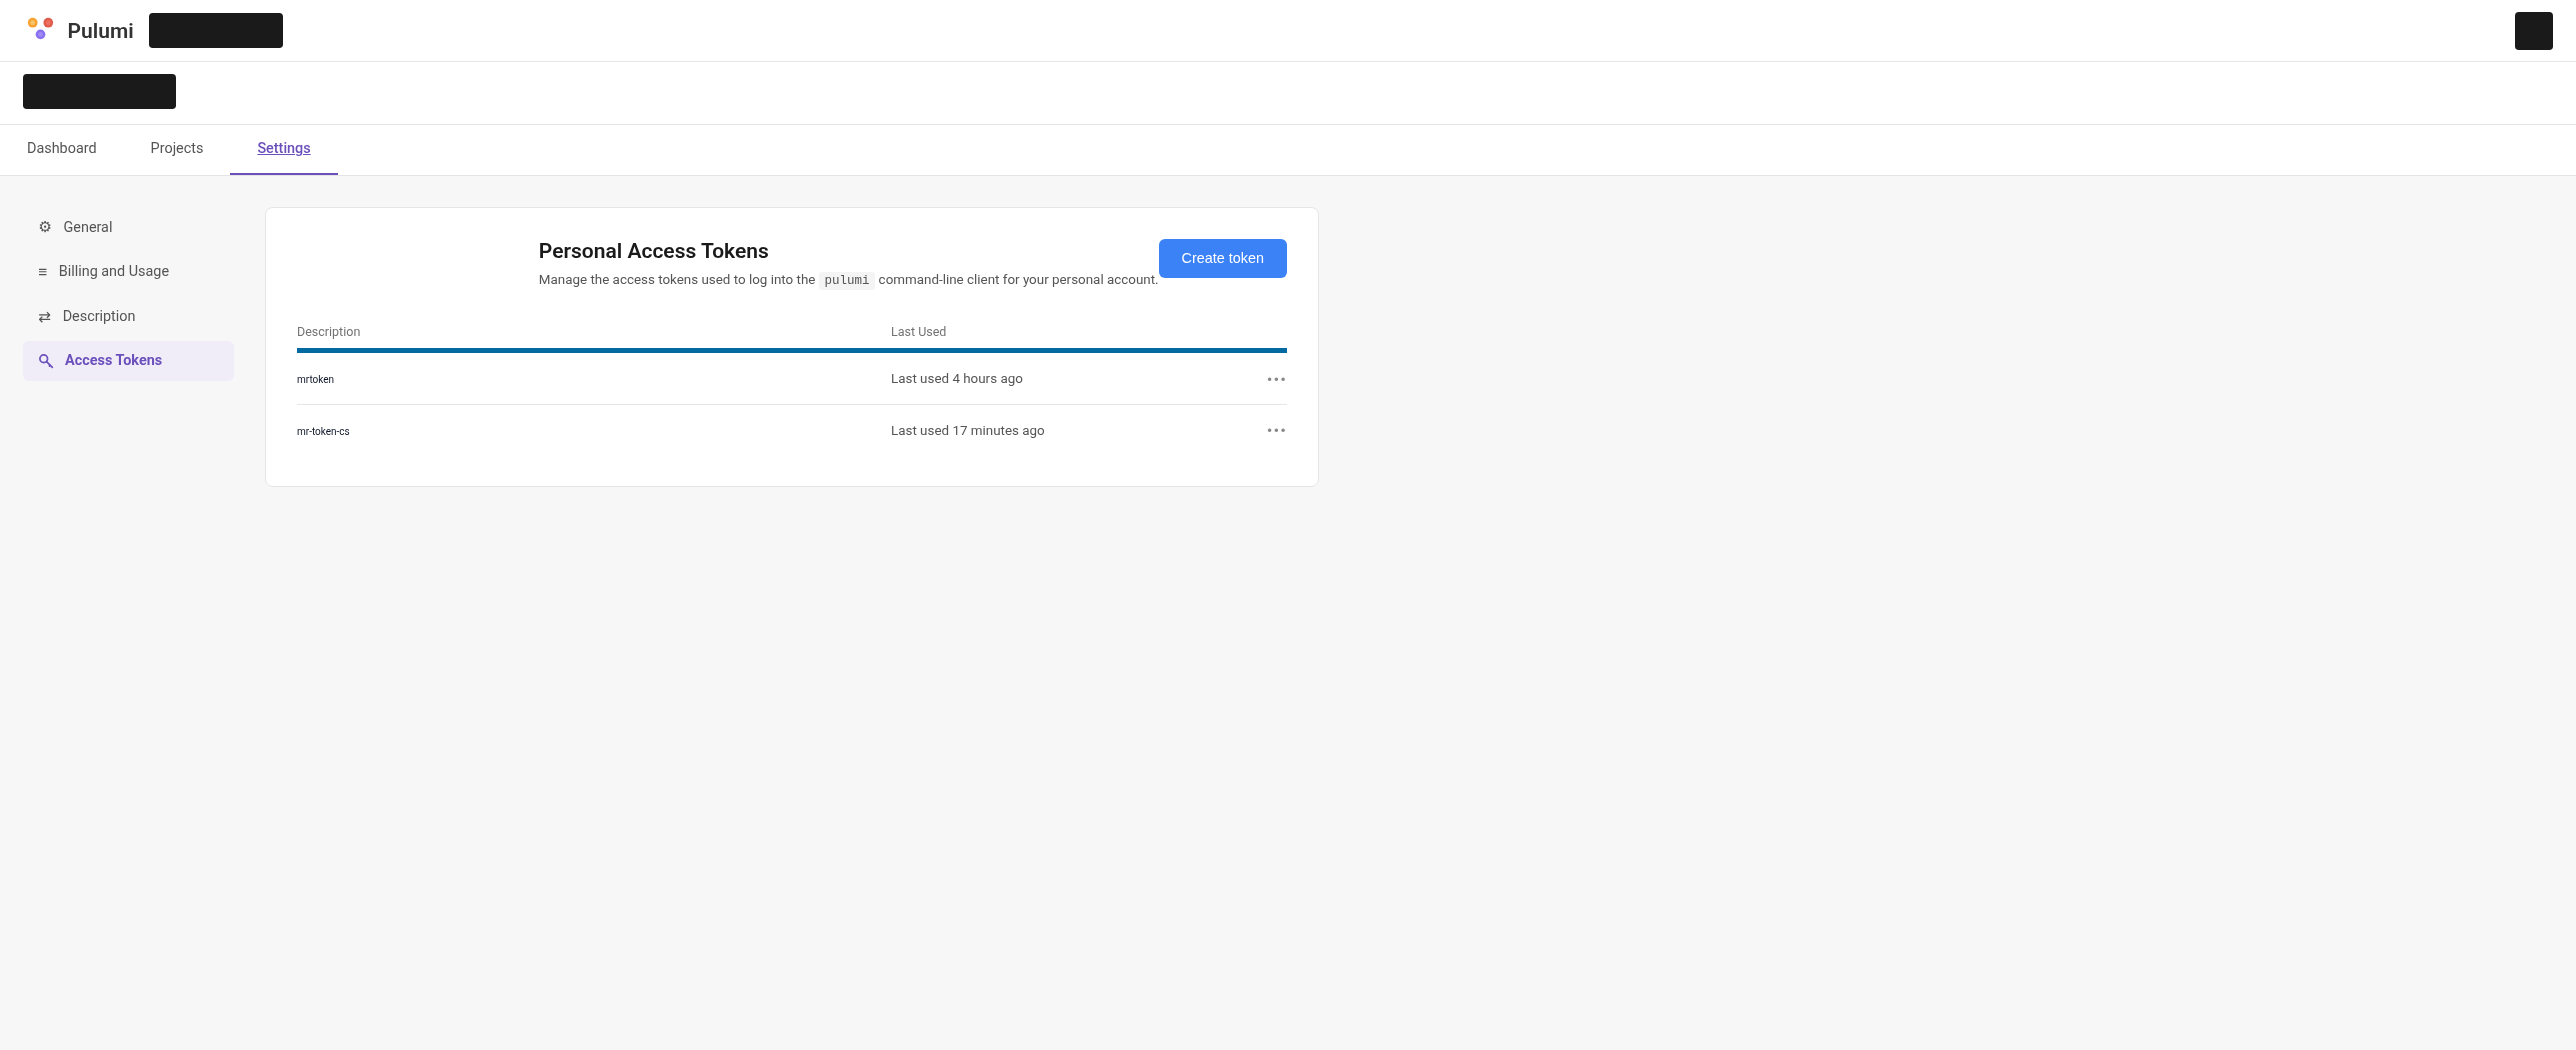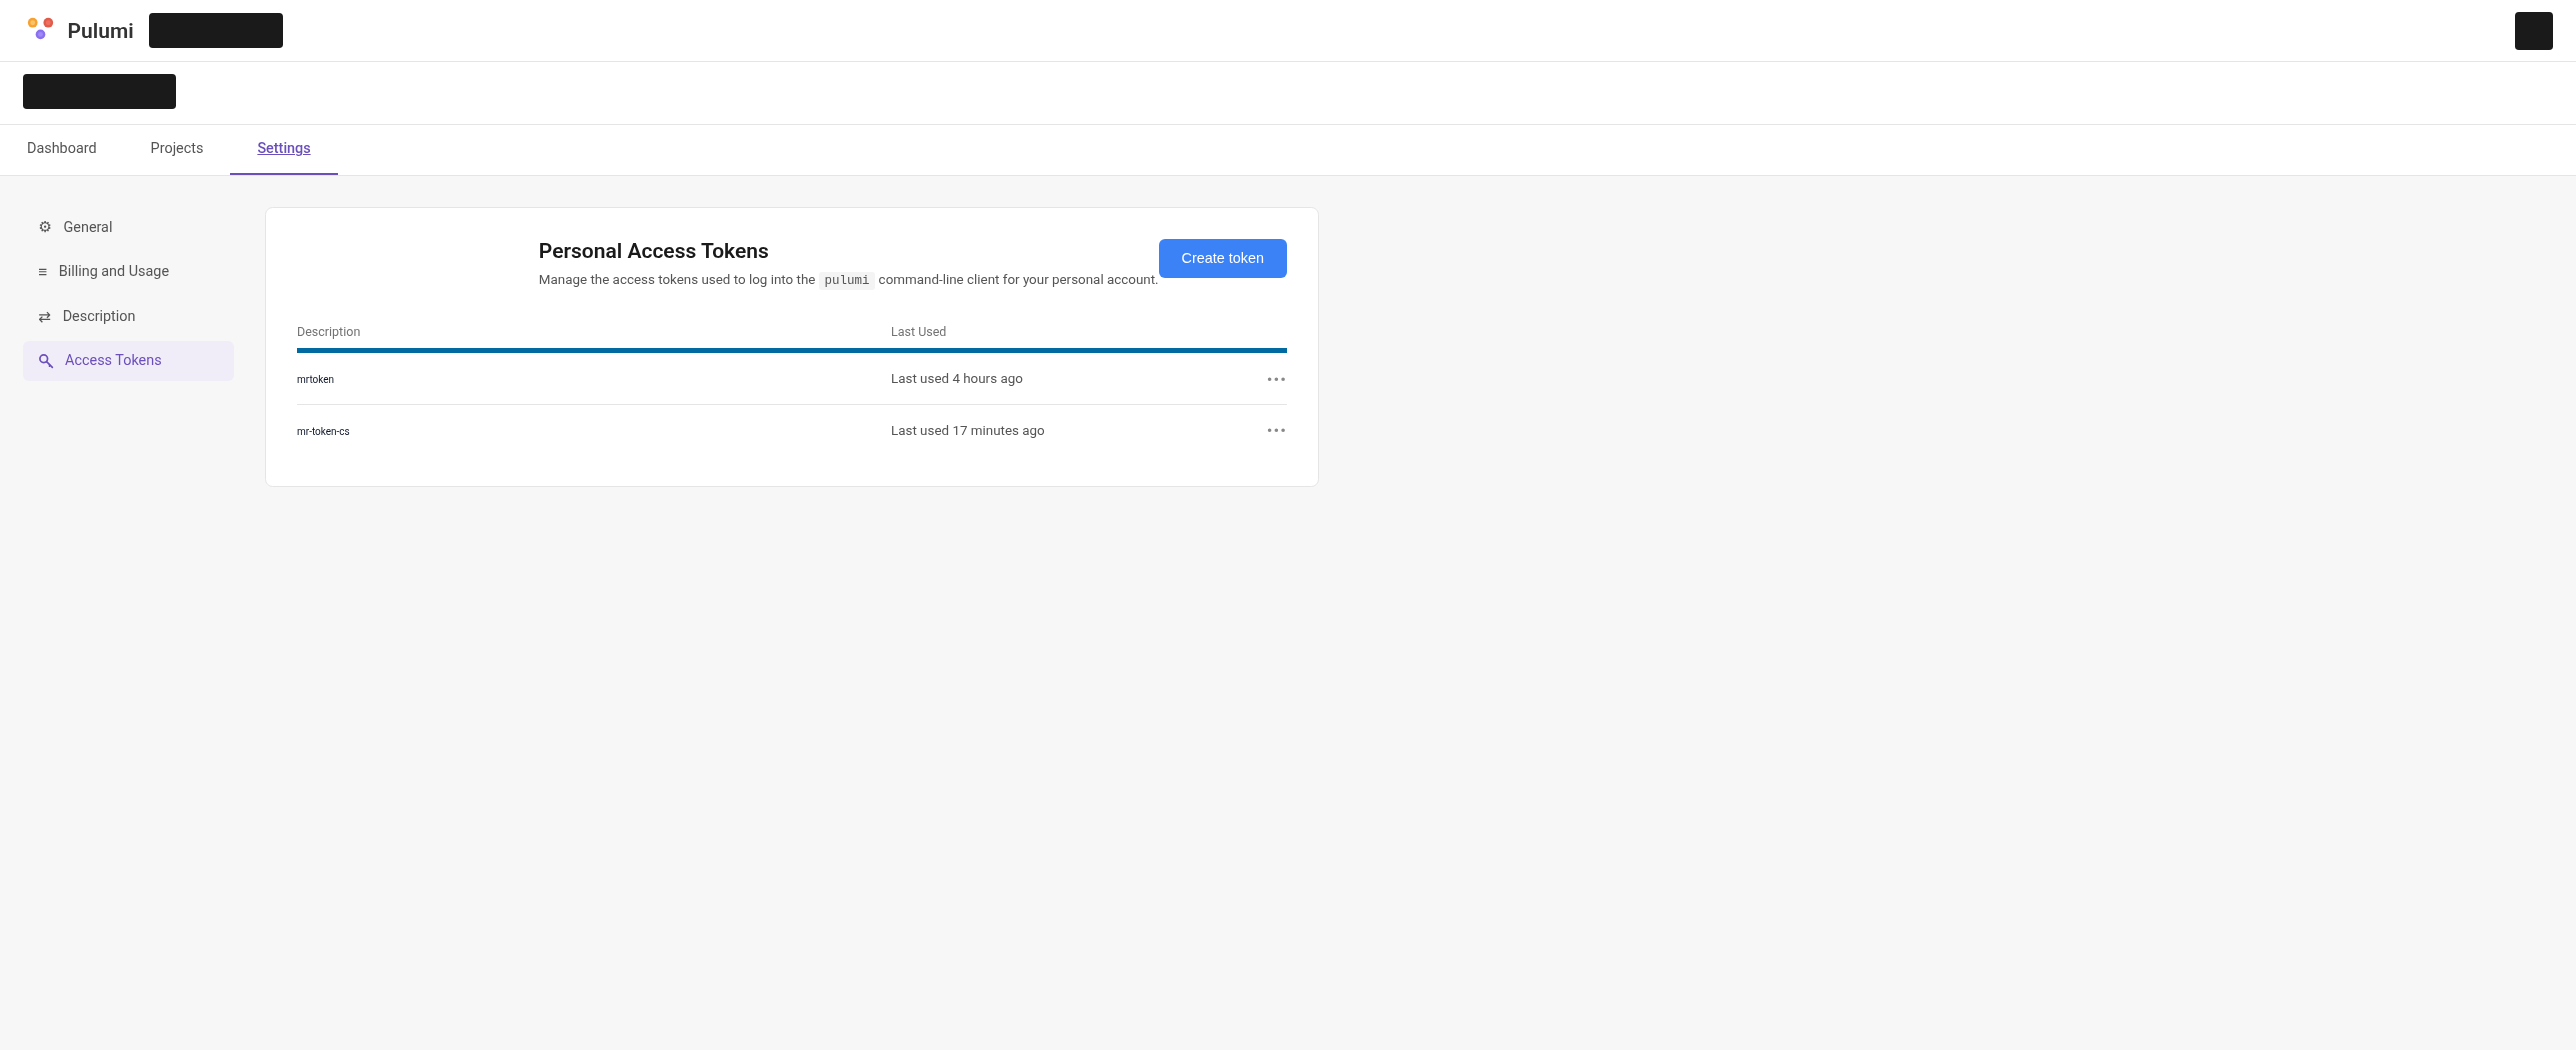--- a/index.html
+++ b/index.html
@@ -119,21 +119,21 @@
       padding: 11.5px 15.3px;
       border-radius: 5.8px;
       font-size: 14.4px;
       color: #555;
       cursor: pointer;
       margin-bottom: 3.8px;
     }
     .sidebar-item.active {
       background: #f0edf9;
       color: #6b4fbb;
-      font-weight: 400;
+      font-weight: 700;
     }
     .sidebar-icon {
       font-size: 15.3px;
       color: inherit;
       display: flex;
       align-items: center;
     }
 
     
     .content-panel {

